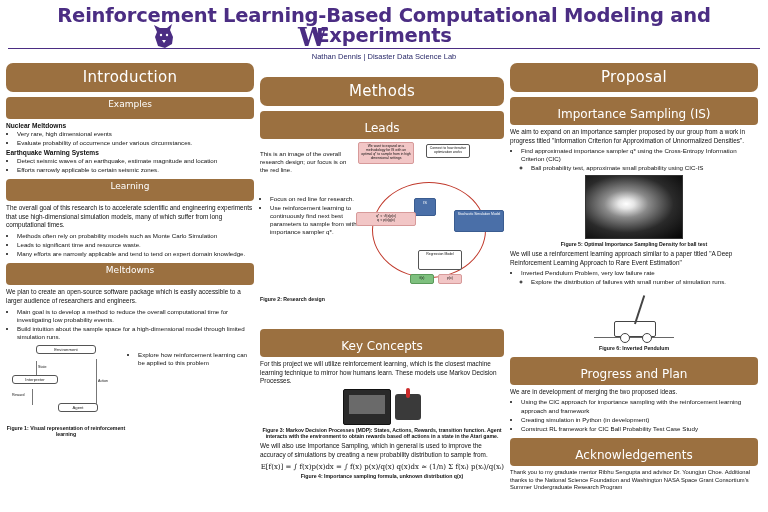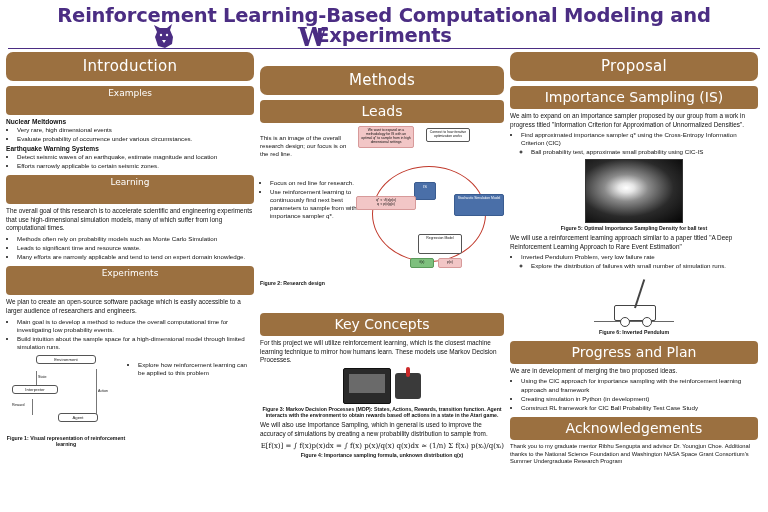--- a/index.html
+++ b/index.html
@@ -77,26 +77,26 @@
     border-radius: 7px;
     font-family: "DejaVu Sans", sans-serif;
     letter-spacing: 0.3px;
   }
   .banner.mid { margin-top: 14px; }
   .subbanner {
     background: #9b7040;
     color: #ffffff;
     text-align: center;
     font-size: 9px;
-    padding: 2px 0 17px 0;
+    padding: 2px 0 10px 0;
     border-radius: 4px;
     margin: 5px 0 3px 0;
     font-family: "DejaVu Sans", sans-serif;
   }
-  .subbanner.wide { font-size: 14px; padding: 3px 0 4px 0; }
+  .subbanner.wide { font-size: 12px; padding: 10px 0 4px 0; }
   .body-text {
     font-size: 6.4px;
     line-height: 1.35;
     color: #111;
     margin: 2px 0;
   }
   ul {
     margin: 1px 0 2px 0;
     padding-left: 11px;
   }
@@ -279,20 +279,21 @@
     margin-top: 3px;
   }
 </style>
 </head>
 <body>
 
 <div class="poster">
 
   <div class="title">Reinforcement Learning-Based Computational Modeling and Experiments</div>
   <div class="title-rule"></div>
+  <div class="authors">Nathan Dennis | Disaster Data Science Lab</div>
 
   <svg class="husky" viewBox="0 0 52 56">
     <path d="M8 6 L14 20 L10 30 L16 48 L30 52 L44 44 L46 30 L40 16 L44 4 L34 12 L20 12 Z" fill="#4b2d83"></path>
     <circle cx="22" cy="26" r="2.4" fill="#fff"></circle>
     <circle cx="34" cy="26" r="2.4" fill="#fff"></circle>
     <path d="M24 36 L32 36 L28 42 Z" fill="#fff"></path>
   </svg>
   <div class="logo-w">W</div>
 
   <div class="columns">
@@ -313,21 +314,21 @@
       </ul>
 
       <div class="subbanner">Learning</div>
       <div class="body-text">The overall goal of this research is to accelerate scientific and engineering experiments that use high-dimensional simulation models, many of which suffer from long computational times.</div>
       <ul>
         <li>Methods often rely on probability models such as Monte Carlo Simulation</li>
         <li>Leads to significant time and resource waste.</li>
         <li>Many efforts are narrowly applicable and tend to tend on expert domain knowledge.</li>
       </ul>
 
-      <div class="subbanner">Experiments</div>
+      <div class="subbanner">Meltdowns</div>
       <div class="body-text">We plan to create an open-source software package which is easily accessible to a larger audience of researchers and engineers.</div>
       <ul>
         <li>Main goal is to develop a method to reduce the overall computational time for investigating low probability events.</li>
         <li>Build intuition about the sample space for a high-dimensional model through limited simulation runs.</li>
       </ul>
 
       <div style="display:flex; align-items:flex-start; margin-top:2px;">
         <div style="flex:0 0 120px;">
           <div class="rl-loop">
             <div class="rl-node" style="left:24px; top:0; width:54px;">Environment</div>

